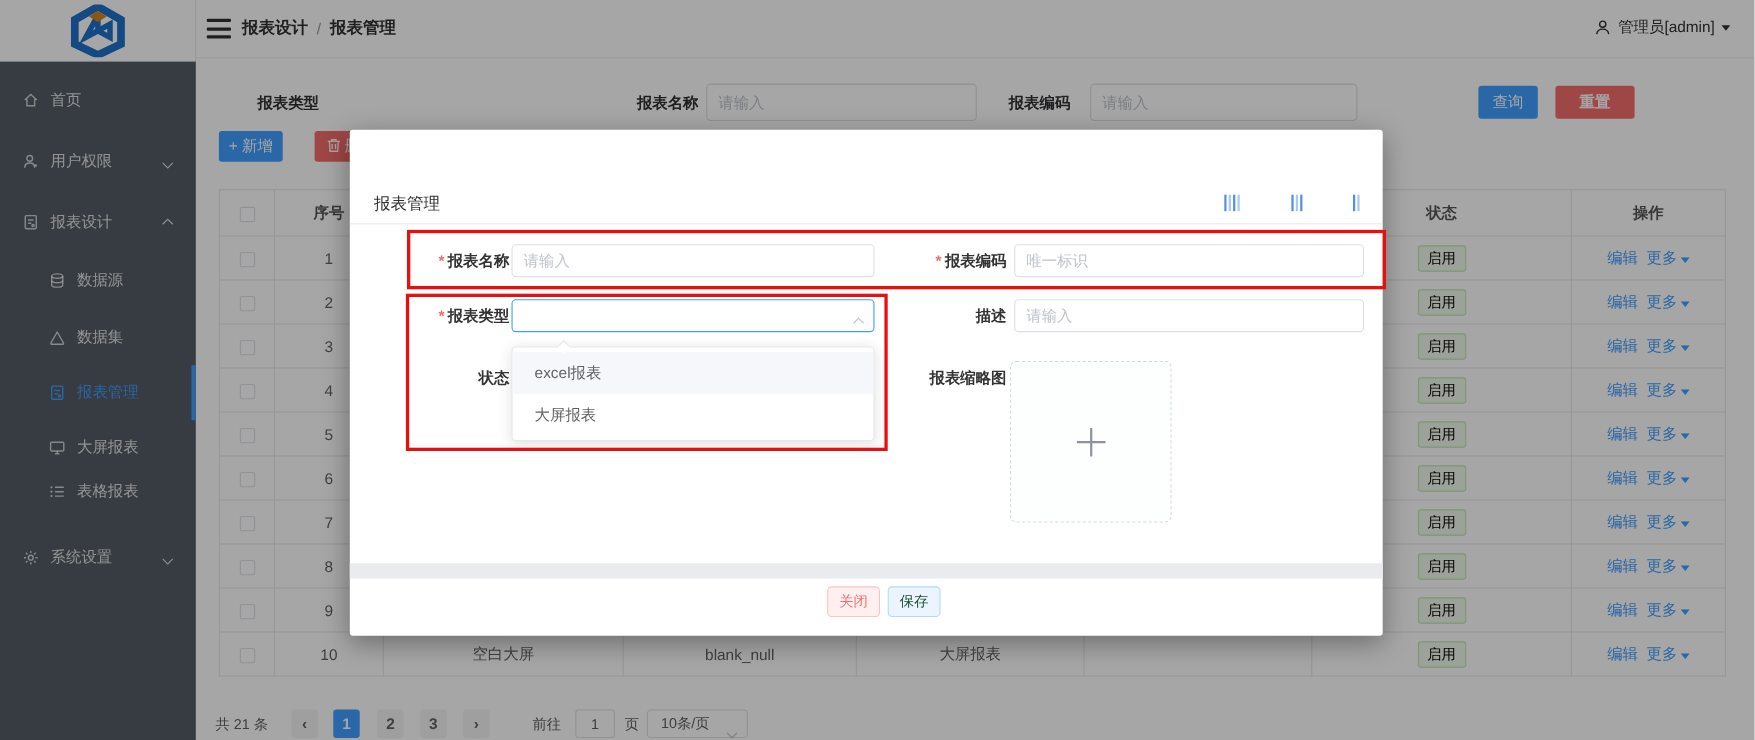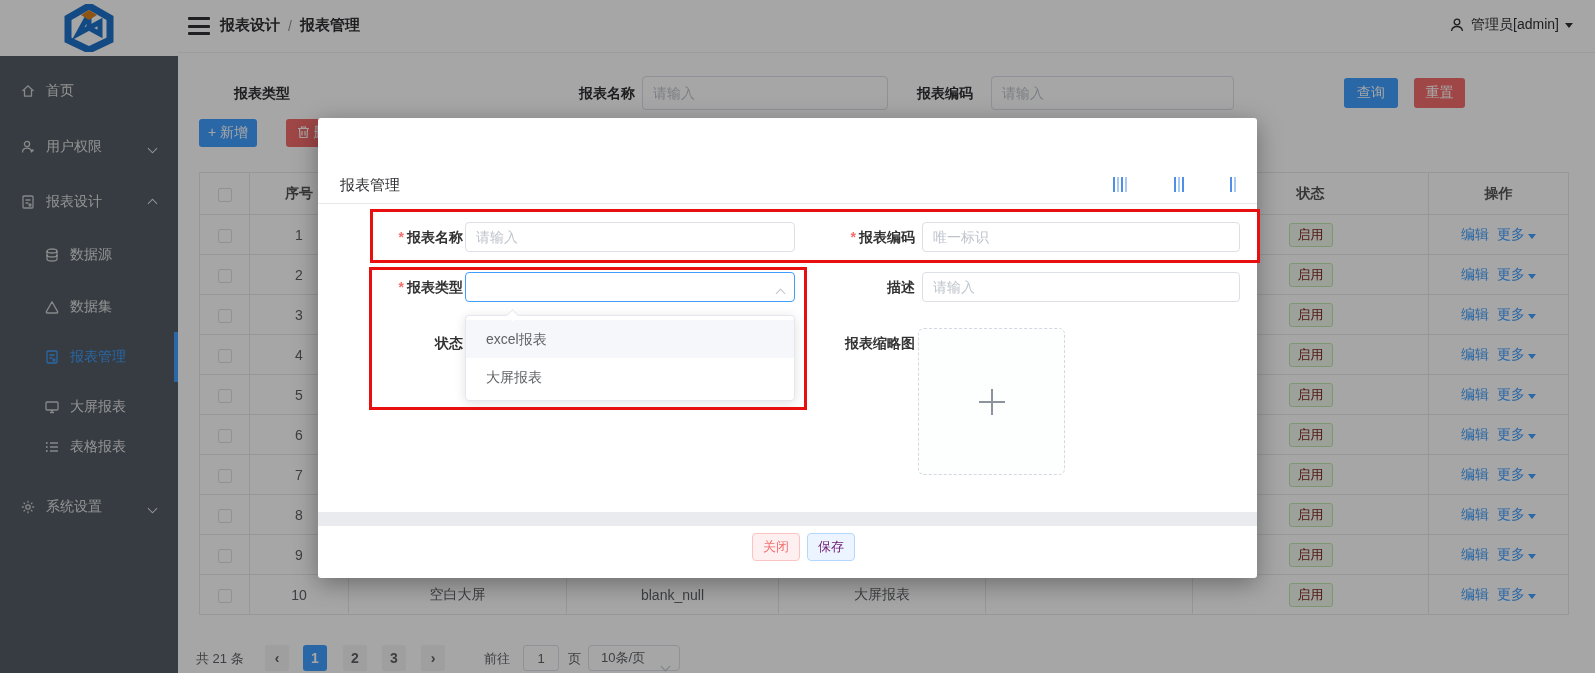--- a/index.html
+++ b/index.html
@@ -40,21 +40,21 @@
   .btn { border:none; border-radius:3px; color:#fff; font-size:14px; cursor:pointer; font-family:inherit; }
   .btn-blue { background:#409eff; }
   .btn-red  { background:#f56c6c; }
 
   
   #grid { position:absolute; left:199px; top:172px; width:1369px; border-collapse:collapse; table-layout:fixed; font-size:14px; color:#606266; }
   #grid th, #grid td { border:1px solid #e8e8e8; text-align:center; padding:0; }
   #grid th { height:42px; font-weight:bold; color:#555; background:#fff; }
   #grid td { height:40px; background:#fff; }
   .cbx { display:inline-block; width:14px; height:14px; border:1px solid #dcdfe6; border-radius:2px; background:#fff; vertical-align:middle; cursor:pointer; }
-  .badge-on { display:inline-block; padding:2px 8px; font-size:13px; color:#7f1d1d; background:#f0f9eb; border:1px solid #c2e7b0; border-radius:3px; }
+  .badge-on { display:inline-block; padding:2px 8px; font-size:13px; color:#000000; background:#f0f9eb; border:1px solid #c2e7b0; border-radius:3px; }
   .lnk { color:#409eff; cursor:pointer; }
   .more-caret { display:inline-block; width:0; height:0; border-left:4px solid transparent; border-right:4px solid transparent; border-top:5px solid #409eff; margin-left:3px; }
 
   
   .pg { position:absolute; font-size:13px; color:#606266; }
   .pg-btn { position:absolute; top:645px; width:24px; height:26px; line-height:26px; text-align:center; background:#f4f4f5; border-radius:3px; color:#606266; font-weight:bold; cursor:pointer; }
   .pg-btn.active { background:#409eff; color:#fff; }
 
   
   #overlay { position:absolute; left:0; top:0; width:1595px; height:673px; background:rgba(0,0,0,.35); z-index:10; }
@@ -79,21 +79,21 @@
   #dropdown .notch { position:absolute; left:42px; top:-5px; width:9px; height:9px; background:#fff; border-left:1px solid #e4e7ed; border-top:1px solid #e4e7ed; transform:rotate(45deg); }
   .dd-opt { height:38px; line-height:38px; padding-left:20px; font-size:14px; color:#606266; cursor:pointer; }
   .dd-opt.hover { background:#f5f7fa; }
 
   #upload-box { position:absolute; left:600px; top:210px; width:147px; height:147px; border:1px dashed #d3d9e0; border-radius:6px; background:#fdfefe; cursor:pointer; }
   #upload-plus { position:absolute; left:50%; top:50%; width:30px; height:30px; transform:translate(-50%,-50%); color:#8c939d; }
 
   #modal-strip { position:absolute; left:0; top:394px; width:939px; height:14px; background:#e9ebee; }
   .m-btn { position:absolute; top:415px; width:48px; height:28px; border-radius:4px; font-size:13px; text-align:center; line-height:26px; cursor:pointer;margin-left:44px; }
   #btn-close { left:390px; background:#fef0f0; border:1px solid #fbc4c4; color:#f56c6c; }
-  #btn-save  { left:445px; background:#ecf5ff; border:1px solid #b3d8ff; color:#701a75; }
+  #btn-save  { left:445px; background:#ecf5ff; border:1px solid #b3d8ff; color:#14532d; }
 
   
   .red-rect { position:absolute; border:3px solid #e80f0f; z-index:30; pointer-events:none; }
   #red1 { left:370px; top:209px; width:890px; height:54px; }
   #red2 { left:369px; top:267px; width:438px; height:143px; }
 
   svg { display:block; }
 </style>
 </head>
 <body>
@@ -213,21 +213,21 @@
       <span class="caret-down"></span>
     </div>
   </div>
 
   <div class="f-label" style="left:206px; width:84px;">报表类型</div>
   <div class="f-label" style="left:560px; width:75px;">报表名称</div>
   <input class="f-input" style="left: 642px; width: 246px;" placeholder="请输入">
   <div class="f-label" style="left:898px; width:75px;">报表编码</div>
   <input class="f-input" style="left: 991px; width: 243px;" placeholder="请输入">
   <button class="btn btn-blue abs" style="left:1344px; top:78px; width:54px; height:30px;">查询</button>
-  <button class="btn btn-red abs" style="left:1414px; top:78px; width:51px; height:30px;">重置</button>
+  <button class="btn btn-red abs" style="left:1414px; top:78px; width:72px; height:30px;font-weight:bold;">重置</button>
 
   <button class="btn btn-blue abs" style="left:199px; top:119px; width:58px; height:28px;">
     <span>+ </span><span>新增</span>
   </button>
   <button class="btn btn-red abs" style="left:286px; top:119px; width:66px; height:28px;">
     <svg style="display:inline-block; vertical-align:-2px;" width="13" height="14" viewBox="0 0 13 14" fill="none" stroke="#fff" stroke-width="1.2">
         <path d="M1 3.5h11M4.5 3.5V2h4v1.5M2.5 3.5 3 12.5h7l.5-9M5 6v4.5M8 6v4.5"></path>
       </svg>
     <span>删除</span>
   </button>

